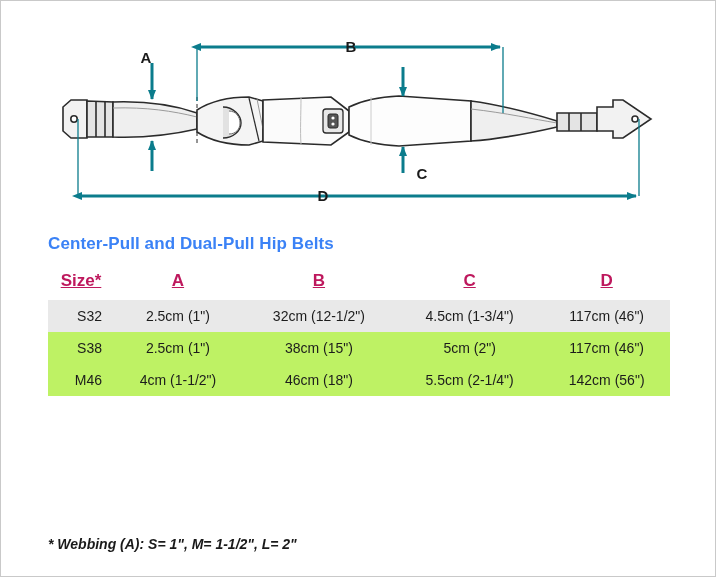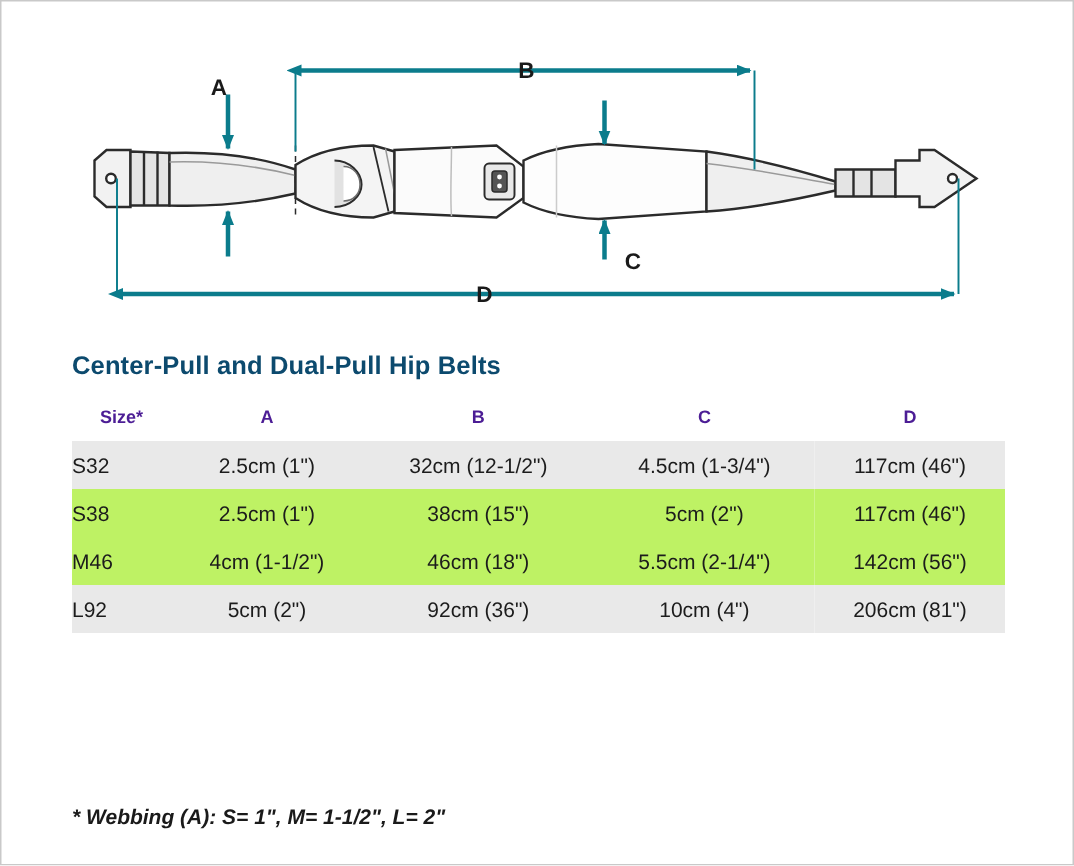--- a/index.html
+++ b/index.html
@@ -38,53 +38,54 @@
     fill: #1a1a1a;
   }
 
   
   #chart-title {
     position: absolute;
     left: 47px;
     top: 233px;
     font-size: 17px;
     font-weight: bold;
-    color: #0c4a6e;
+    color: #3b82f6;
     letter-spacing: 0.1px;
   }
 
   
   #size-table {
     position: absolute;
     left: 47px;
     top: 266px;
     width: 622px;
     border-collapse: collapse;
     font-size: 14px;
     color: #1c1c1c;
   }
   #size-table th {
-    font-size: 12px;
+    font-size: 17px;
     font-weight: bold;
     text-align: center;
     padding: 4px 0 9px 0;
-    color: #4c1d95;
+    color: #be185d;
+    text-decoration: underline;
   }
   #size-table th.col-size {
     width: 66px;
     text-align: center;
   }
   #size-table td {
     text-align: center;
     padding: 7px 0;
     height: 18px;
   }
   #size-table td.col-size {
     width: 66px;
-    text-align: left;
+    text-align: right;
     padding-right: 12px;
     box-sizing: border-box;
   }
   #size-table tbody tr.odd td {
     background: #e9e9e9;
   }
   #size-table tbody tr.even td {
     background: #bef264;
   }
 
@@ -214,25 +215,18 @@
         <td>5cm (2")</td>
         <td>117cm (46")</td>
       </tr>
       <tr class="even">
         <td class="col-size">M46</td>
         <td>4cm (1-1/2")</td>
         <td>46cm (18")</td>
         <td>5.5cm (2-1/4")</td>
         <td>142cm (56")</td>
       </tr>
-      <tr class="odd">
-        <td class="col-size">L92</td>
-        <td>5cm (2")</td>
-        <td>92cm (36")</td>
-        <td>10cm (4")</td>
-        <td>206cm (81")</td>
-      </tr>
     </tbody>
   </table>
 
   <div id="footnote">* Webbing (A): S= 1", M= 1-1/2", L= 2"</div>
 
 </div>
 
 </body></html>

